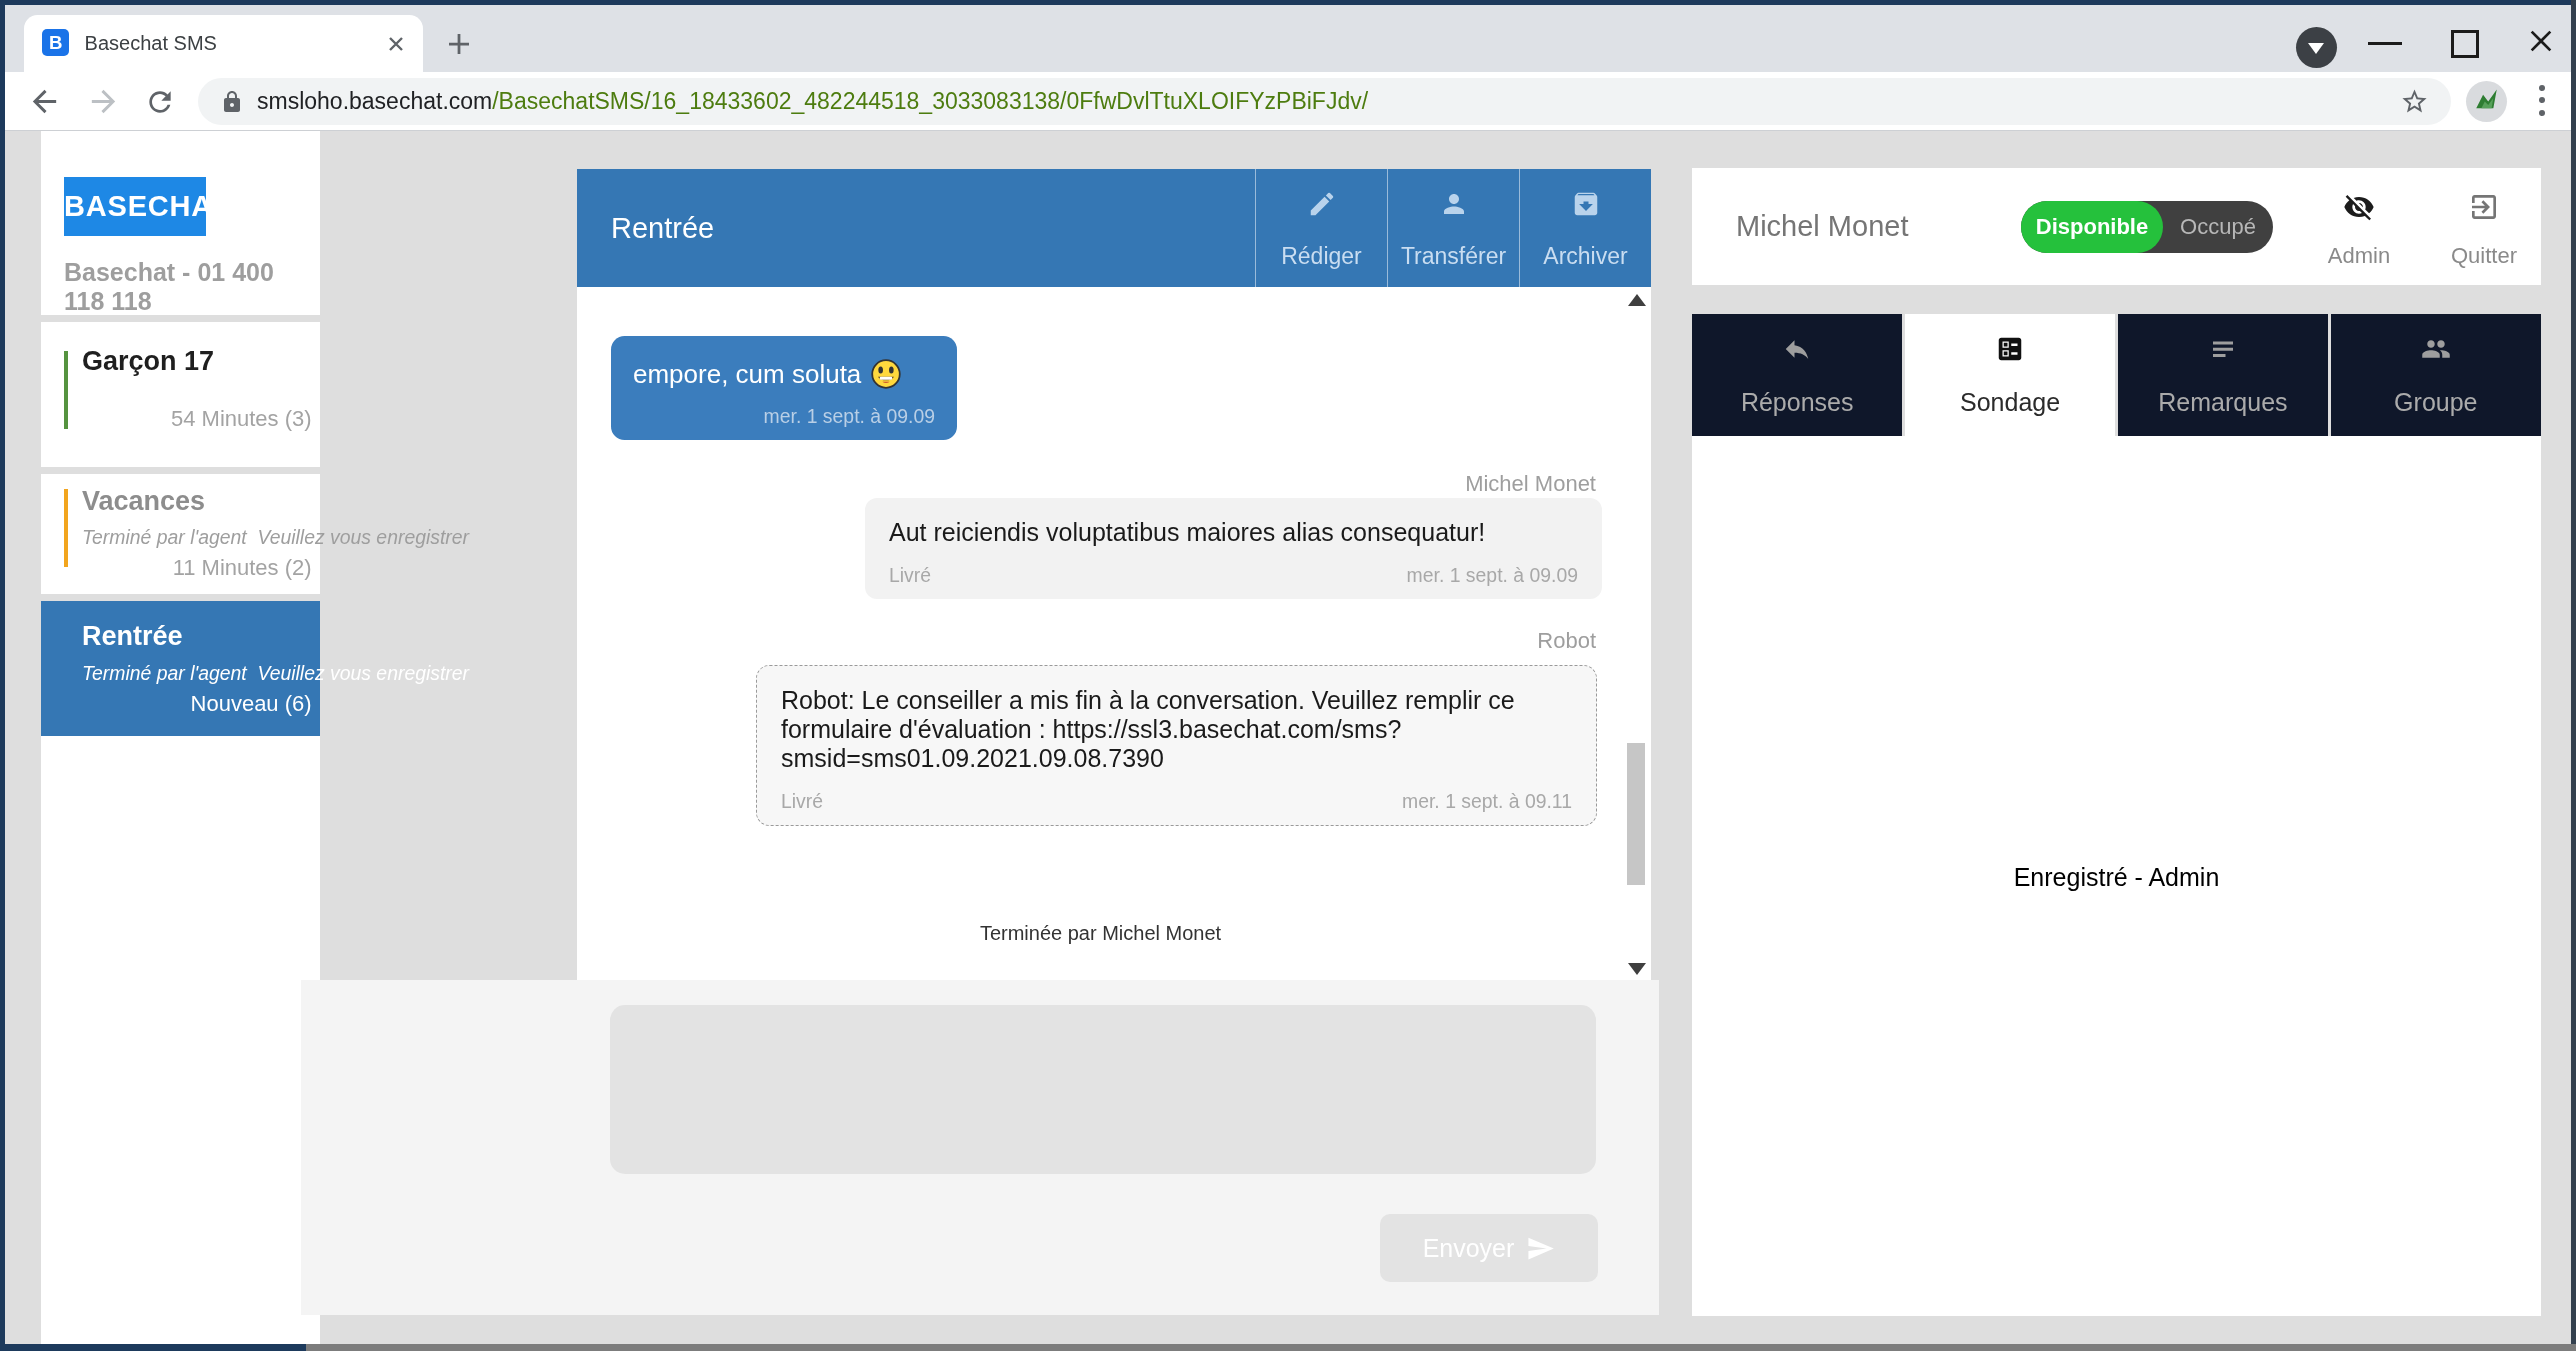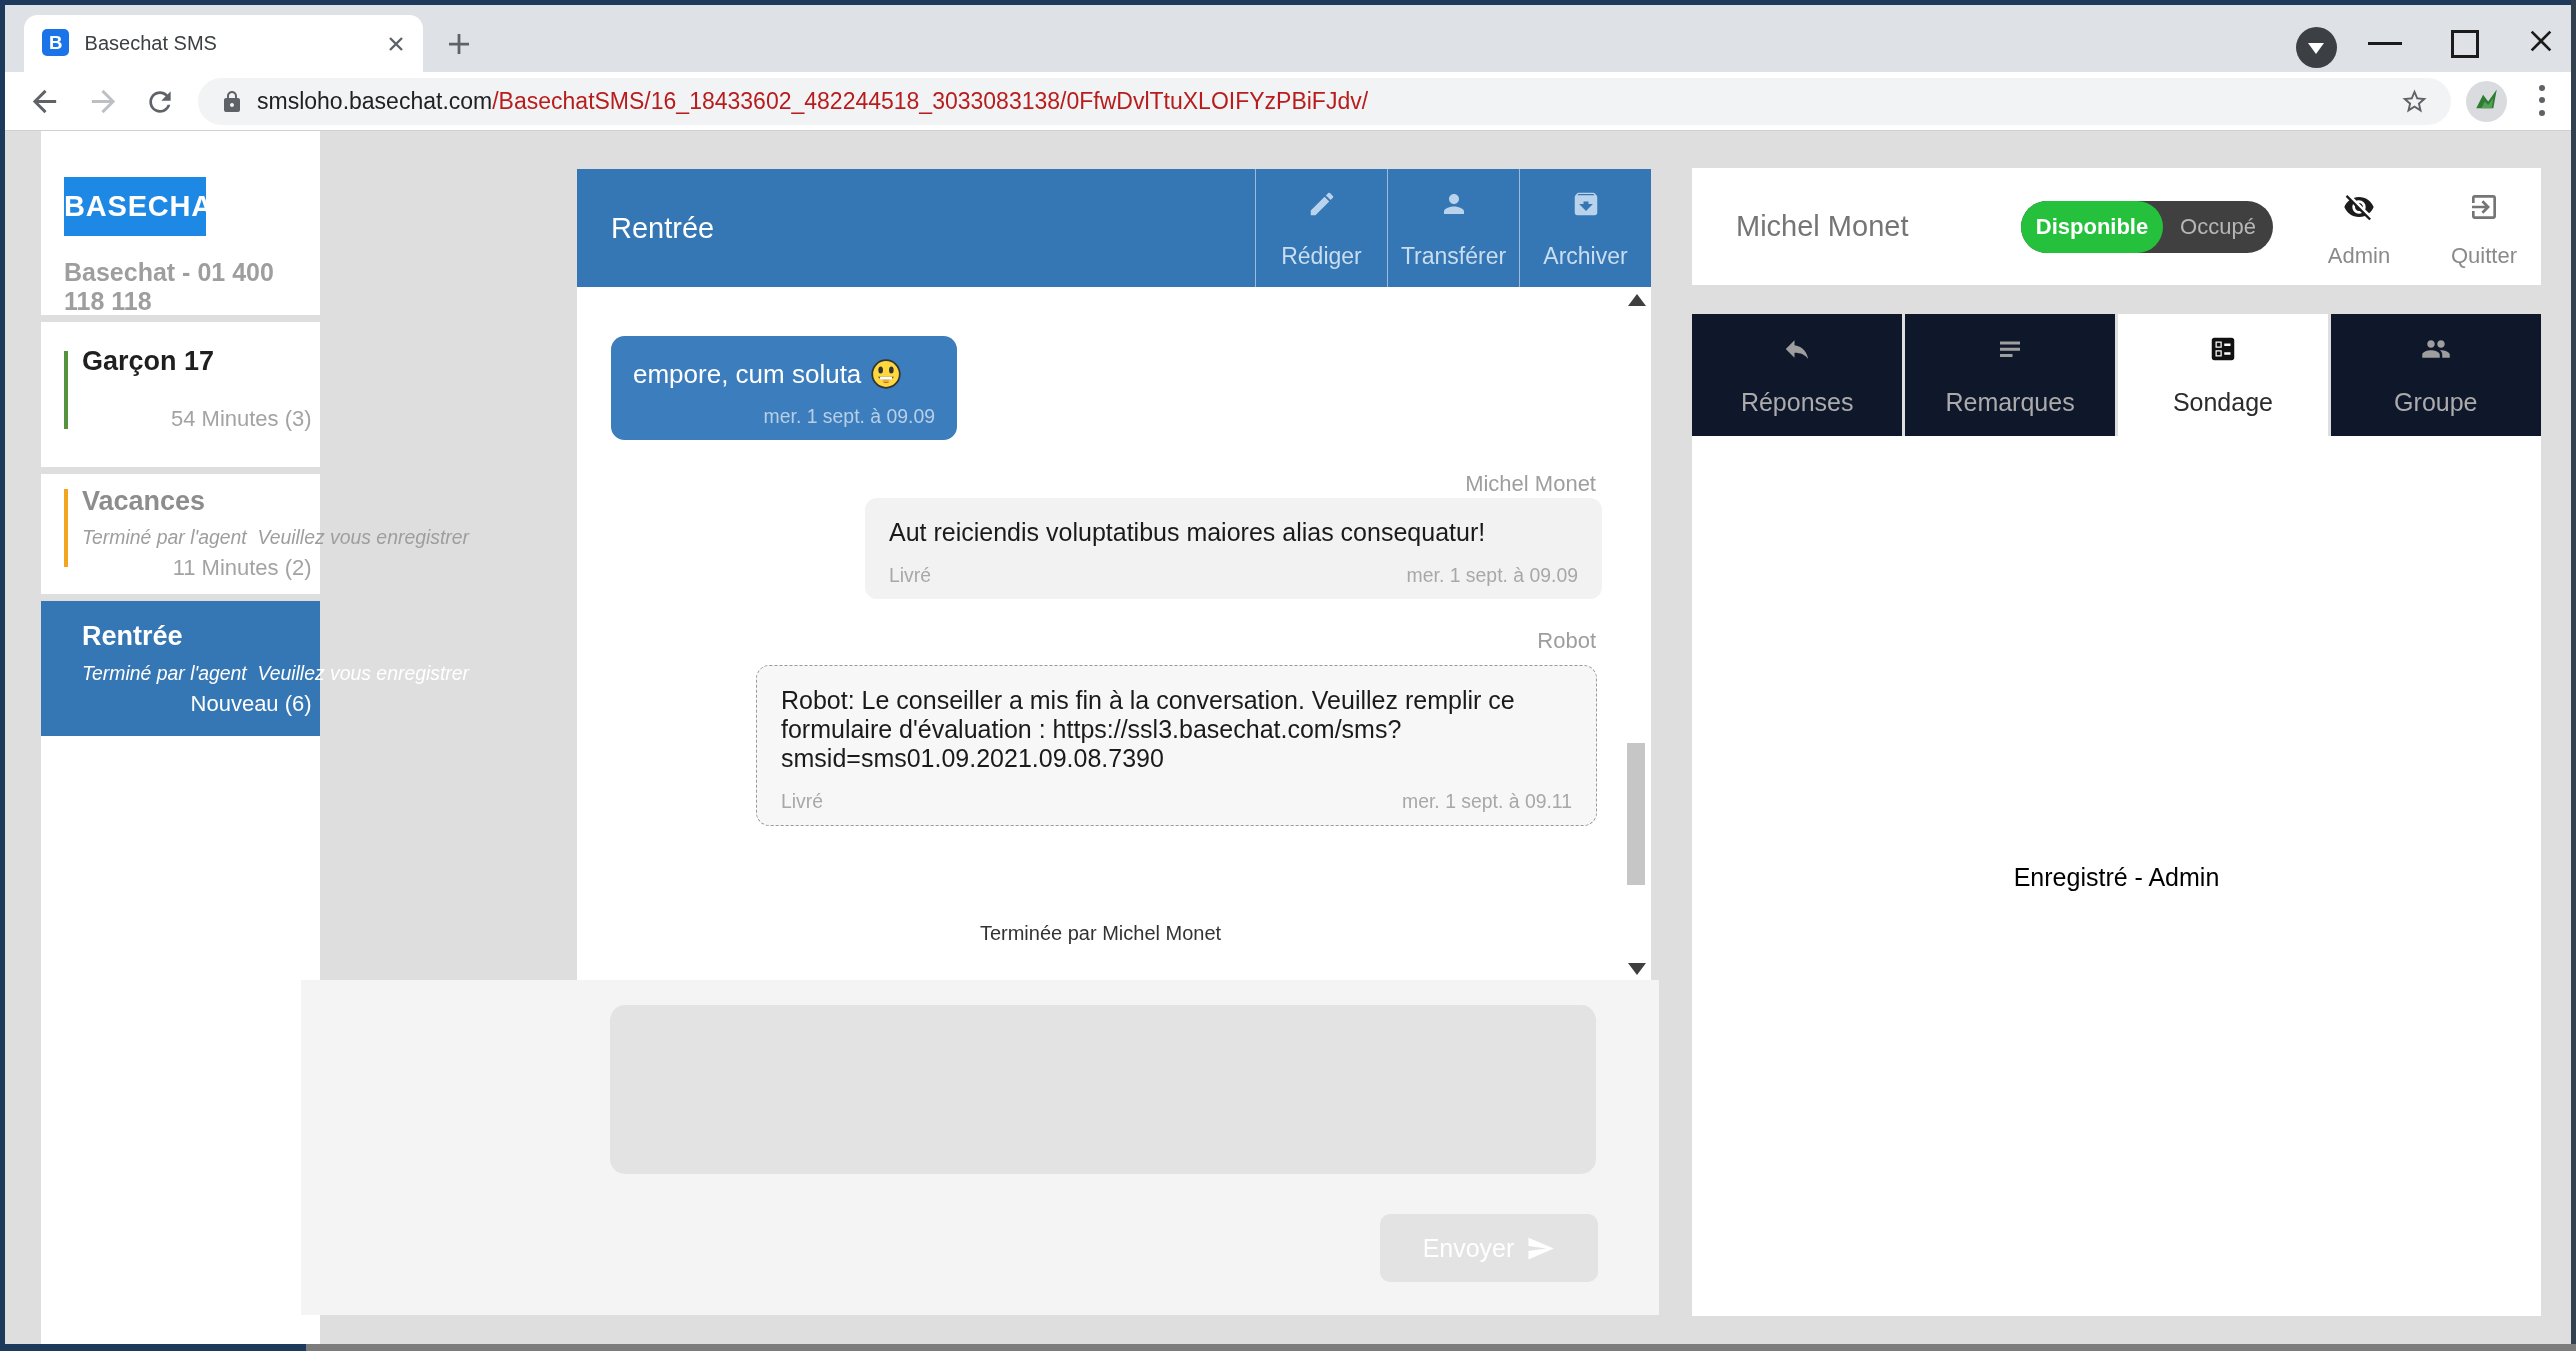--- a/index.html
+++ b/index.html
@@ -26,21 +26,21 @@
   .win-min{position:absolute;left:2363px;top:37px;width:34px;height:3.4px;background:#1b1b1b;}
   .win-max{position:absolute;left:2446px;top:25px;width:22px;height:22px;border:3.4px solid #1b1b1b;background:transparent;}
   .win-close{position:absolute;left:2520px;top:20px;width:32px;height:32px;}
 
   .toolbar{position:absolute;left:5px;top:72px;width:2566px;height:59px;background:#fff;border-bottom:1.7px solid #cdd0d4;box-sizing:border-box;}
   .nav-ic{position:absolute;top:12px;width:35px;height:35px;}
   .ic-back{left:22px;} .ic-fwd{left:81px;} .ic-refresh{left:139px;top:13.5px;width:32px;height:32px;}
   .urlpill{position:absolute;left:193px;top:6px;width:2253px;height:47px;background:#f1f3f4;border-radius:24px;}
   .lock{position:absolute;left:22px;top:12px;width:24px;height:24px;}
   .urltext{position:absolute;left:59px;top:0;height:47px;line-height:47px;font-size:23px;color:#202124;white-space:nowrap;}
-  .urltext .path{color:#b91c1c;}
+  .urltext .path{color:#4d7c0f;}
   .star{position:absolute;right:22px;top:9.3px;width:29px;height:29px;}
   .avatar{position:absolute;left:2461px;top:9.3px;width:41px;height:41px;border-radius:50%;background:#d9dbde;overflow:hidden;}
   .kebab{position:absolute;left:2532px;top:11px;width:8.4px;height:37px;}
   .kebab i{position:absolute;left:1.7px;width:6px;height:6px;border-radius:50%;background:#5f6368;}
   .kebab i:nth-child(1){top:1.7px;} .kebab i:nth-child(2){top:14.4px;} .kebab i:nth-child(3){top:27px;}
 
   
   .page{position:absolute;left:5px;top:131px;width:2566px;height:1213px;background:#dedede;}
 
   
@@ -337,35 +337,35 @@
 
     <nav class="agent-tabs">
       <div class="atab">
         <span class="ticon">
           <svg viewBox="0 0 24 24" width="30" height="30">
               <path d="M10 9V5l-7 7 7 7v-4.1c5 0 8.5 1.6 11 5.1-1-5-4-10-11-11z" fill="#9e9e9e"></path>
             </svg>
         </span>
         <span class="tlbl">Réponses</span>
       </div>
+      <div class="atab active">
+        <span class="ticon">
+          <svg viewBox="0 0 24 24" width="30" height="30">
+              <path d="M13 9.5h5v-2h-5v2zm0 7h5v-2h-5v2zm6 4.5H5c-1.1 0-2-.9-2-2V5c0-1.1.9-2 2-2h14c1.1 0 2 .9 2 2v14c0 1.1-.9 2-2 2zM6 11h5V6H6v5zm1-4h3v3H7V7zM6 18h5v-5H6v5zm1-4h3v3H7v-3z" fill="#111"></path>
+            </svg>
+        </span>
+        <span class="tlbl">Sondage</span>
+      </div>
       <div class="atab">
         <span class="ticon">
           <svg viewBox="0 0 24 24" width="30" height="30">
               <path d="M4 6h16v2.4H4zM4 11h16v2.4H4zM4 16h10v2.4H4z" fill="#9e9e9e"></path>
             </svg>
         </span>
         <span class="tlbl">Remarques</span>
-      </div>
-      <div class="atab active">
-        <span class="ticon">
-          <svg viewBox="0 0 24 24" width="30" height="30">
-              <path d="M13 9.5h5v-2h-5v2zm0 7h5v-2h-5v2zm6 4.5H5c-1.1 0-2-.9-2-2V5c0-1.1.9-2 2-2h14c1.1 0 2 .9 2 2v14c0 1.1-.9 2-2 2zM6 11h5V6H6v5zm1-4h3v3H7V7zM6 18h5v-5H6v5zm1-4h3v3H7v-3z" fill="#111"></path>
-            </svg>
-        </span>
-        <span class="tlbl">Sondage</span>
       </div>
       <div class="atab">
         <span class="ticon">
           <svg viewBox="0 0 24 24" width="30" height="30">
               <path d="M16 11c1.66 0 2.99-1.34 2.99-3S17.66 5 16 5c-1.66 0-3 1.34-3 3s1.34 3 3 3zm-8 0c1.66 0 2.99-1.34 2.99-3S9.66 5 8 5C6.34 5 5 6.34 5 8s1.34 3 3 3zm0 2c-2.33 0-7 1.17-7 3.5V19h14v-2.5c0-2.33-4.67-3.5-7-3.5zm8 0c-.29 0-.62.02-.97.05 1.16.84 1.97 1.97 1.97 3.45V19h6v-2.5c0-2.33-4.67-3.5-7-3.5z" fill="#9e9e9e"></path>
             </svg>
         </span>
         <span class="tlbl">Groupe</span>
       </div>
     </nav>

